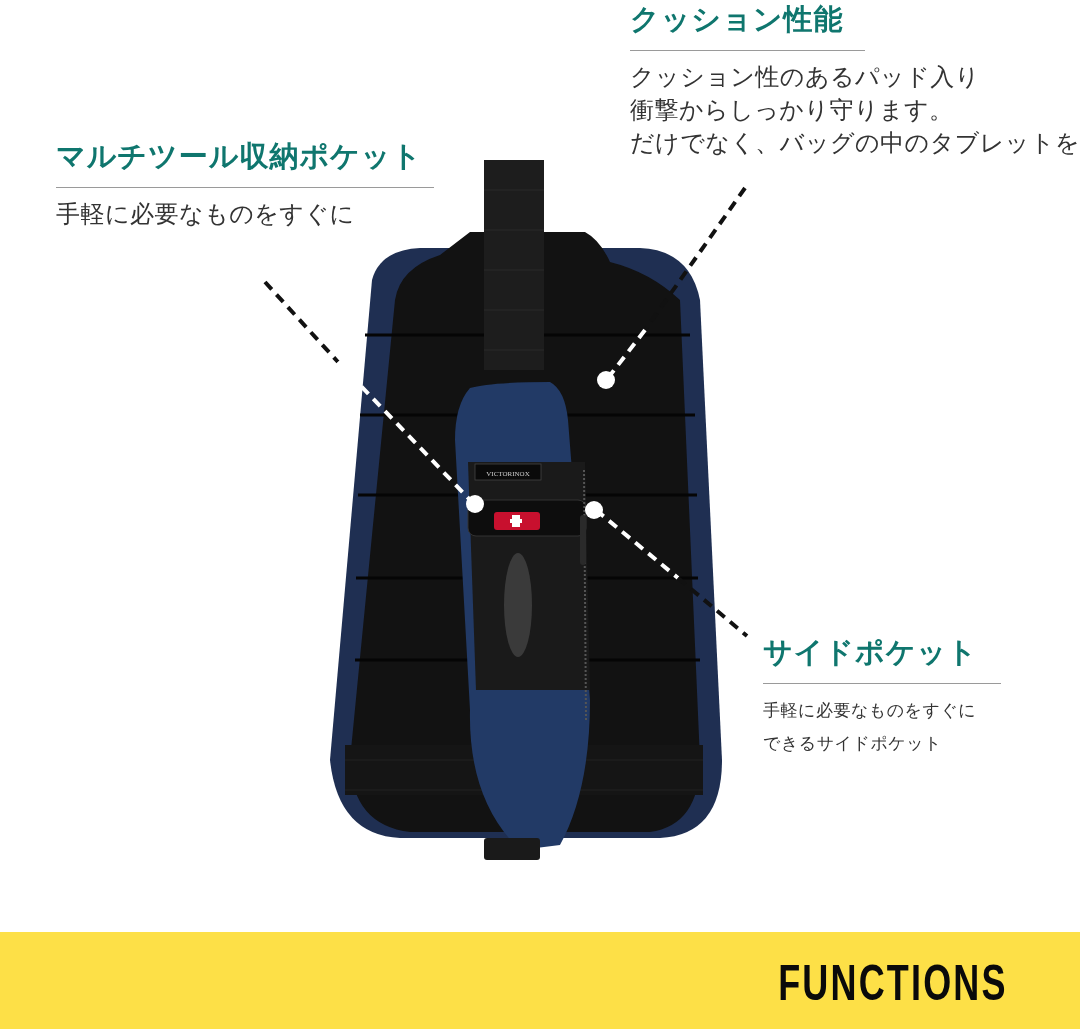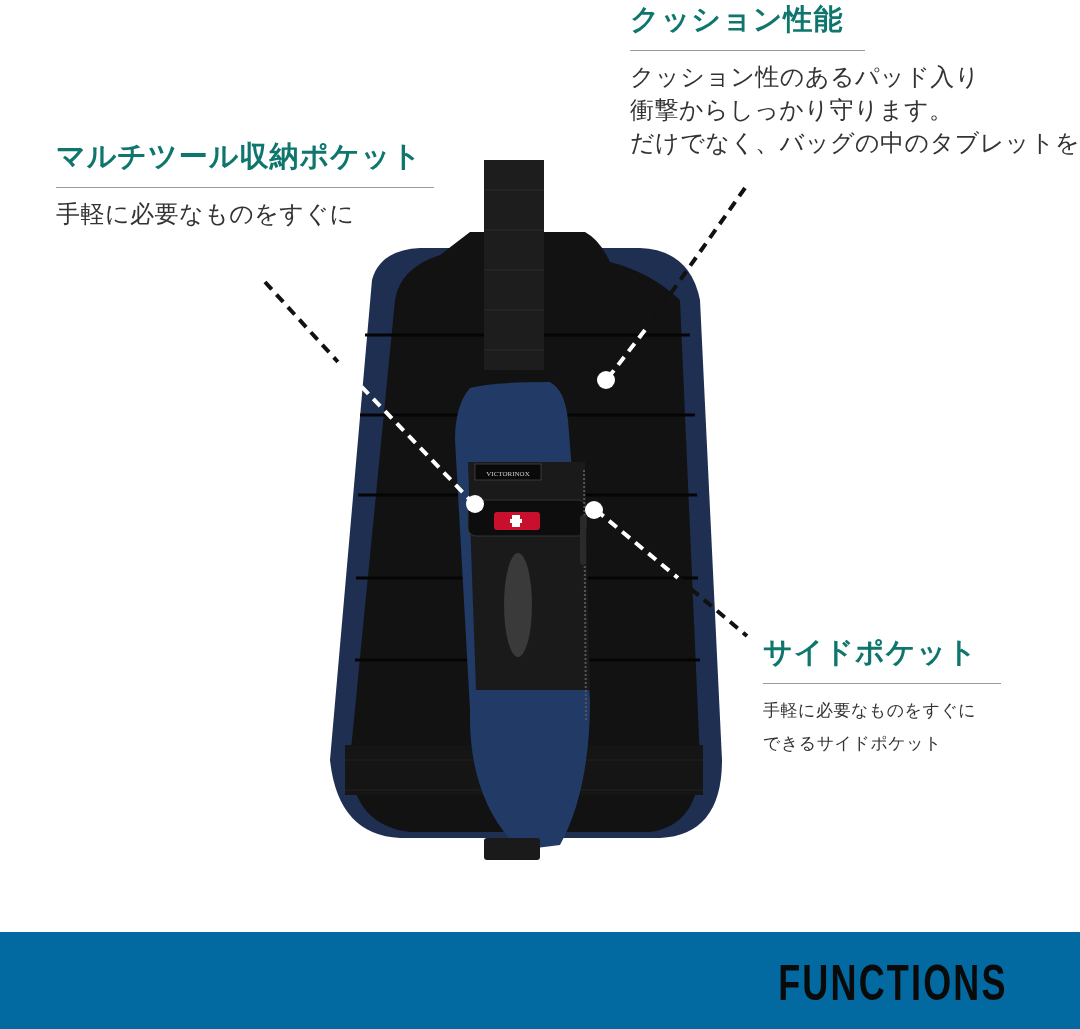--- a/index.html
+++ b/index.html
@@ -25,21 +25,21 @@
   #c-cushion .title { width: 235px; }
   #c-multitool { left: 56px; top: 137px; }
   #c-multitool .title { width: 378px; }
   #c-side { left: 763px; top: 633px; }
   #c-side .title { width: 238px; }
 
   #bag-art { position: absolute; left: 0; top: 0; width: 1080px; height: 930px; }
 
   #footer {
     position: absolute; left: 0; top: 932px; width: 1080px; height: 97px;
-    background: #0369a1;
+    background: #fde047;
   }
   #footer .label {
     position: absolute; right: 72px; top: 22px;
     font-family: "Liberation Sans", sans-serif; font-weight: bold;
     font-size: 50px; letter-spacing: 3px; color: #0a0a0a;
     transform: scaleX(0.72); transform-origin: right center;
   }
 </style>
 </head>
 <body>

